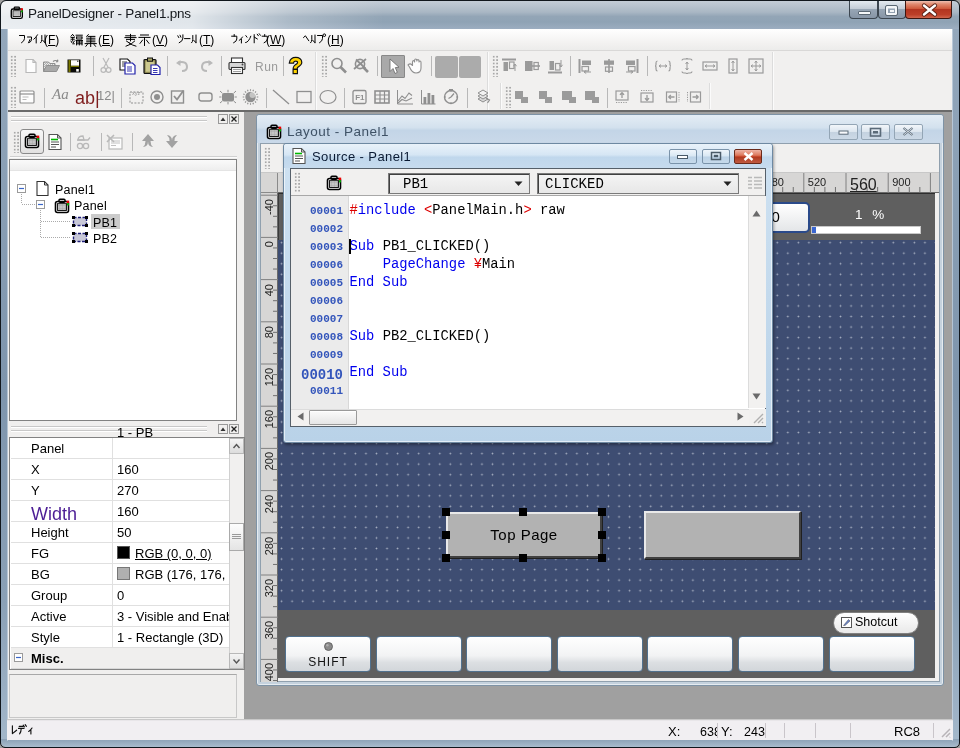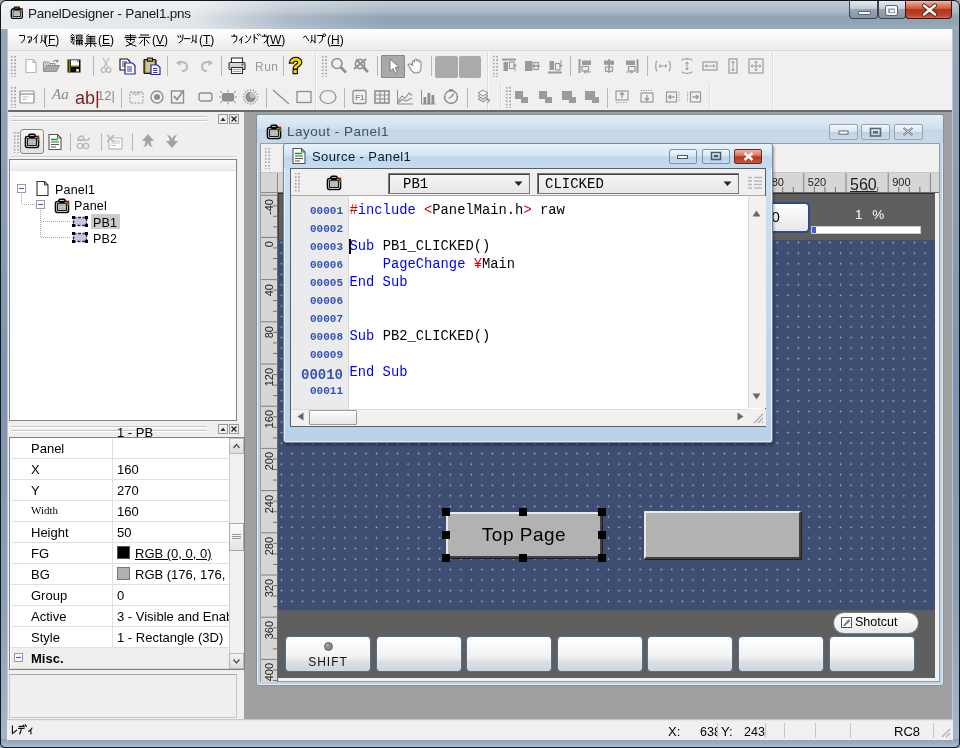--- a/index.html
+++ b/index.html
@@ -521,21 +521,21 @@
 <div class="txt" style="left:117px;top:425px;font-size:13px;color:#000;max-width:114px;overflow:hidden;">1 - PB</div>
 <div class="abs" style="left:11px;top:479px;width:219px;height:1px;background:#e0e0e0;"></div>
 <div class="txt" style="left:31px;top:462px;font-size:13px;color:#000;">X</div>
 <div class="abs" style="left:117px;top:459px;width:113px;height:21px;overflow:hidden;"></div>
 <div class="txt" style="left:117px;top:462px;font-size:13px;color:#000;max-width:114px;overflow:hidden;">160</div>
 <div class="abs" style="left:11px;top:500px;width:219px;height:1px;background:#e0e0e0;"></div>
 <div class="txt" style="left:31px;top:483px;font-size:13px;color:#000;">Y</div>
 <div class="abs" style="left:117px;top:480px;width:113px;height:21px;overflow:hidden;"></div>
 <div class="txt" style="left:117px;top:483px;font-size:13px;color:#000;max-width:114px;overflow:hidden;">270</div>
 <div class="abs" style="left:11px;top:521px;width:219px;height:1px;background:#e0e0e0;"></div>
-<div class="txt" style="left:31px;top:504px;font-size:11px;color:#000000;font-family:Liberation Serif, serif;">Width</div>
+<div class="txt" style="left:31px;top:504px;font-size:18px;color:#4c1d95;">Width</div>
 <div class="abs" style="left:117px;top:501px;width:113px;height:21px;overflow:hidden;"></div>
 <div class="txt" style="left:117px;top:504px;font-size:13px;color:#000;max-width:114px;overflow:hidden;">160</div>
 <div class="abs" style="left:11px;top:542px;width:219px;height:1px;background:#e0e0e0;"></div>
 <div class="txt" style="left:31px;top:525px;font-size:13px;color:#000;">Height</div>
 <div class="abs" style="left:117px;top:522px;width:113px;height:21px;overflow:hidden;"></div>
 <div class="txt" style="left:117px;top:525px;font-size:13px;color:#000;max-width:114px;overflow:hidden;">50</div>
 <div class="abs" style="left:11px;top:563px;width:219px;height:1px;background:#e0e0e0;"></div>
 <div class="txt" style="left:31px;top:546px;font-size:13px;color:#000;">FG</div>
 <div class="abs" style="left:117px;top:546px;width:13px;height:13px;background:#000;border:1px solid #555;"></div>
 <div class="abs" style="left:135px;top:543px;width:95px;height:21px;overflow:hidden;"></div>
@@ -741,21 +741,21 @@
 <div class="abs" style="left:278px;top:193px;width:657px;height:485px;background:#5f5f5f;"></div>
 <div class="abs" style="left:278px;top:193px;width:657px;height:1px;background:#2e2e2e;"></div>
 <div class="abs" style="left:278px;top:193px;width:1px;height:485px;background:#3a3a3a;"></div>
 <div class="abs" style="left:278px;top:240px;width:657px;height:370px;background:#3e4d72;background-image:radial-gradient(circle,#a9b1c3 0.8px,rgba(0,0,0,0) 1.05px);background-size:10.55px 10.55px;background-position:8.85px 7.95px;"></div>
 <div class="abs" style="left:770px;top:202px;width:40px;height:31px;background:linear-gradient(180deg,#ffffff,#e4e6e8);border:2px solid #2a4a8a;border-left:none;border-radius:0 5px 5px 0;"></div>
 <div class="txt" style="left:771.5px;top:208px;font-size:15px;color:#000;">0</div>
 <div class="txt" style="left:855px;top:207px;font-size:13.5px;color:#fff;letter-spacing:3px;">1 %</div>
 <div class="abs" style="left:811px;top:226px;width:110px;height:8px;background:#fff;border:1px solid #c8c8c8;"></div>
 <div class="abs" style="left:812px;top:227px;width:4px;height:6px;background:#3a66d0;"></div>
 <div class="abs" style="left:446px;top:512px;width:156px;height:46px;background:#b2b2b2;border-top:2px solid #e9e9e9;border-left:2px solid #e9e9e9;border-right:2px solid #404040;border-bottom:2px solid #404040;box-shadow:1px 1px 0 #202020;"></div>
-    <div class="txt" style="left:446px;top:512px;width:156px;height:56px;line-height:46px;text-align:center;font-size:19px;color:#000;letter-spacing:0.5px;">Top Page</div>
+    <div class="txt" style="left:446px;top:512px;width:156px;height:56px;line-height:46px;text-align:center;font-size:15px;color:#000;letter-spacing:0.5px;">Top Page</div>
 <div class="abs" style="left:442px;top:508px;width:8px;height:8px;background:#000;"></div>
 <div class="abs" style="left:442px;top:531px;width:8px;height:8px;background:#000;"></div>
 <div class="abs" style="left:442px;top:554px;width:8px;height:8px;background:#000;"></div>
 <div class="abs" style="left:519px;top:508px;width:8px;height:8px;background:#000;"></div>
 <div class="abs" style="left:519px;top:554px;width:8px;height:8px;background:#000;"></div>
 <div class="abs" style="left:598px;top:508px;width:8px;height:8px;background:#000;"></div>
 <div class="abs" style="left:598px;top:531px;width:8px;height:8px;background:#000;"></div>
 <div class="abs" style="left:598px;top:554px;width:8px;height:8px;background:#000;"></div>
 <div class="abs" style="left:644px;top:511px;width:157px;height:48px;background:#b2b2b2;border-top:2px solid #e9e9e9;border-left:2px solid #e9e9e9;border-right:2px solid #404040;border-bottom:2px solid #404040;box-shadow:1px 1px 0 #202020;"></div>
 <div class="abs" style="left:278px;top:610px;width:657px;height:68px;background:#5f5f5f;"></div>

